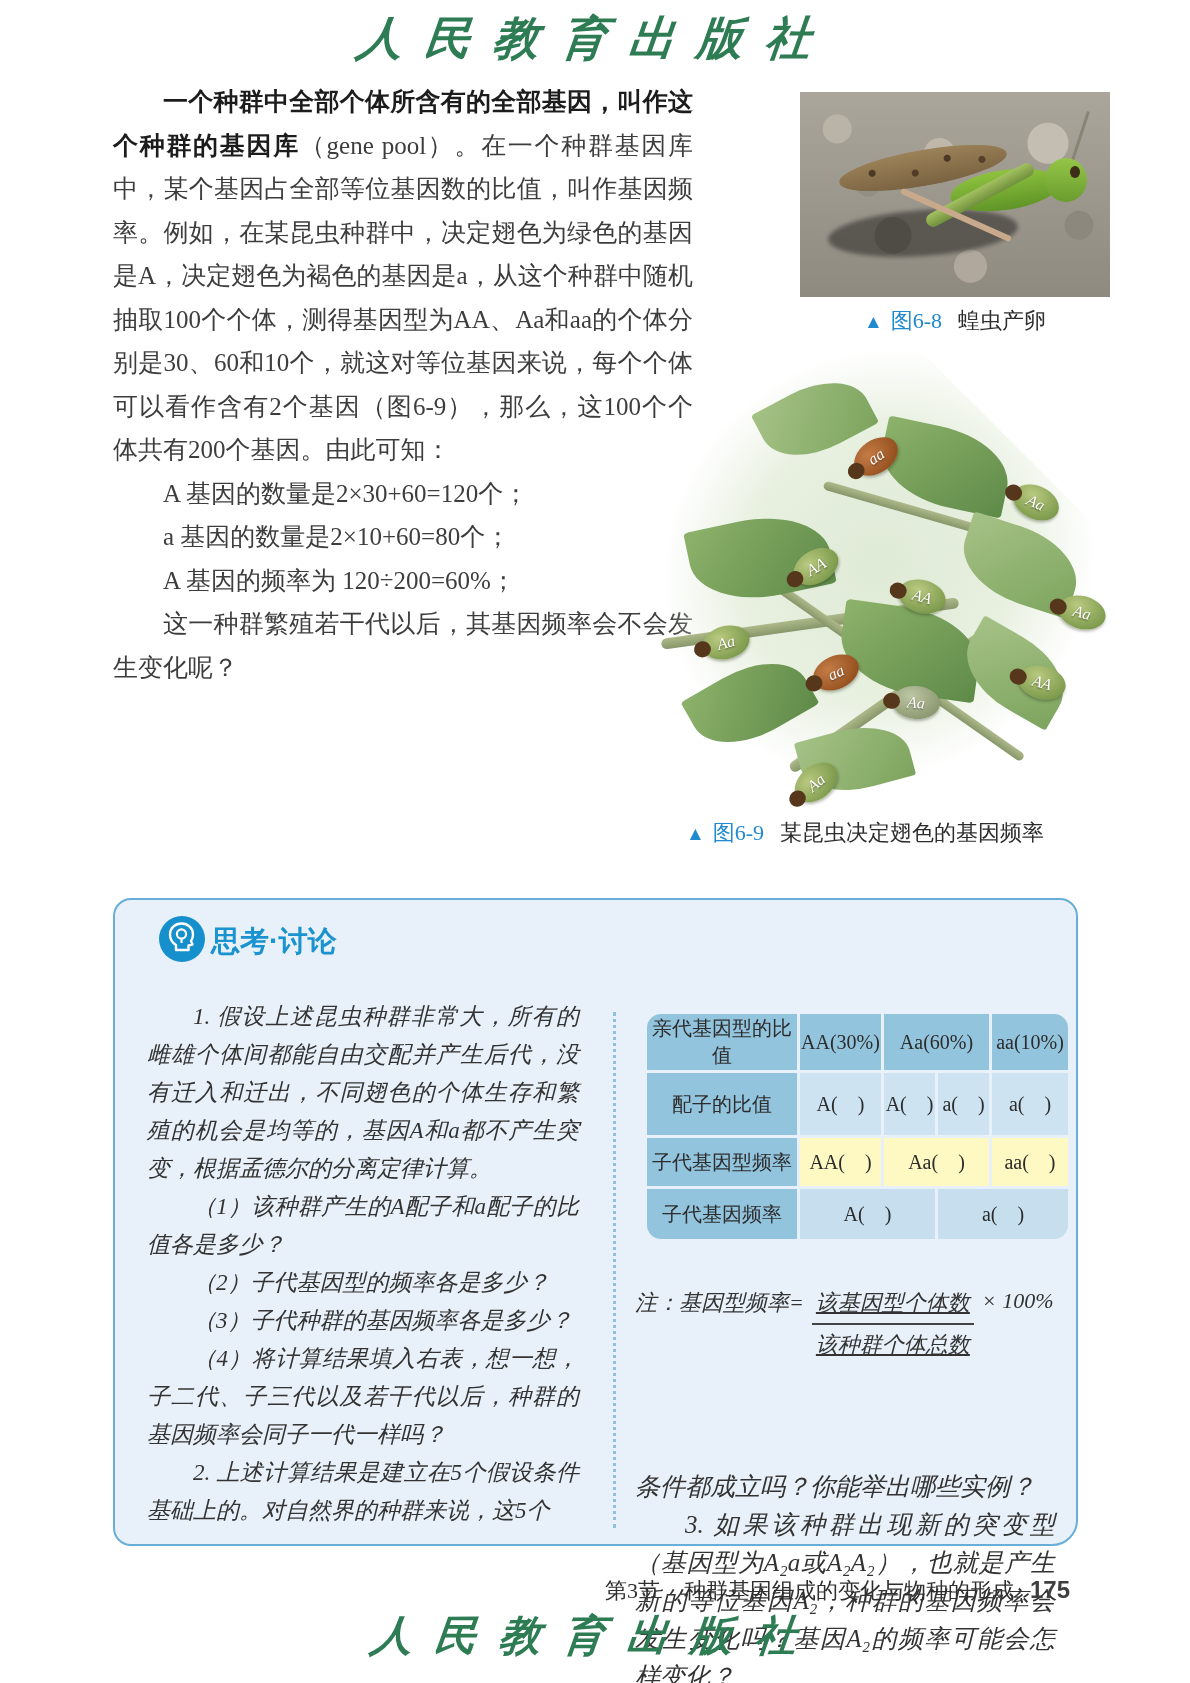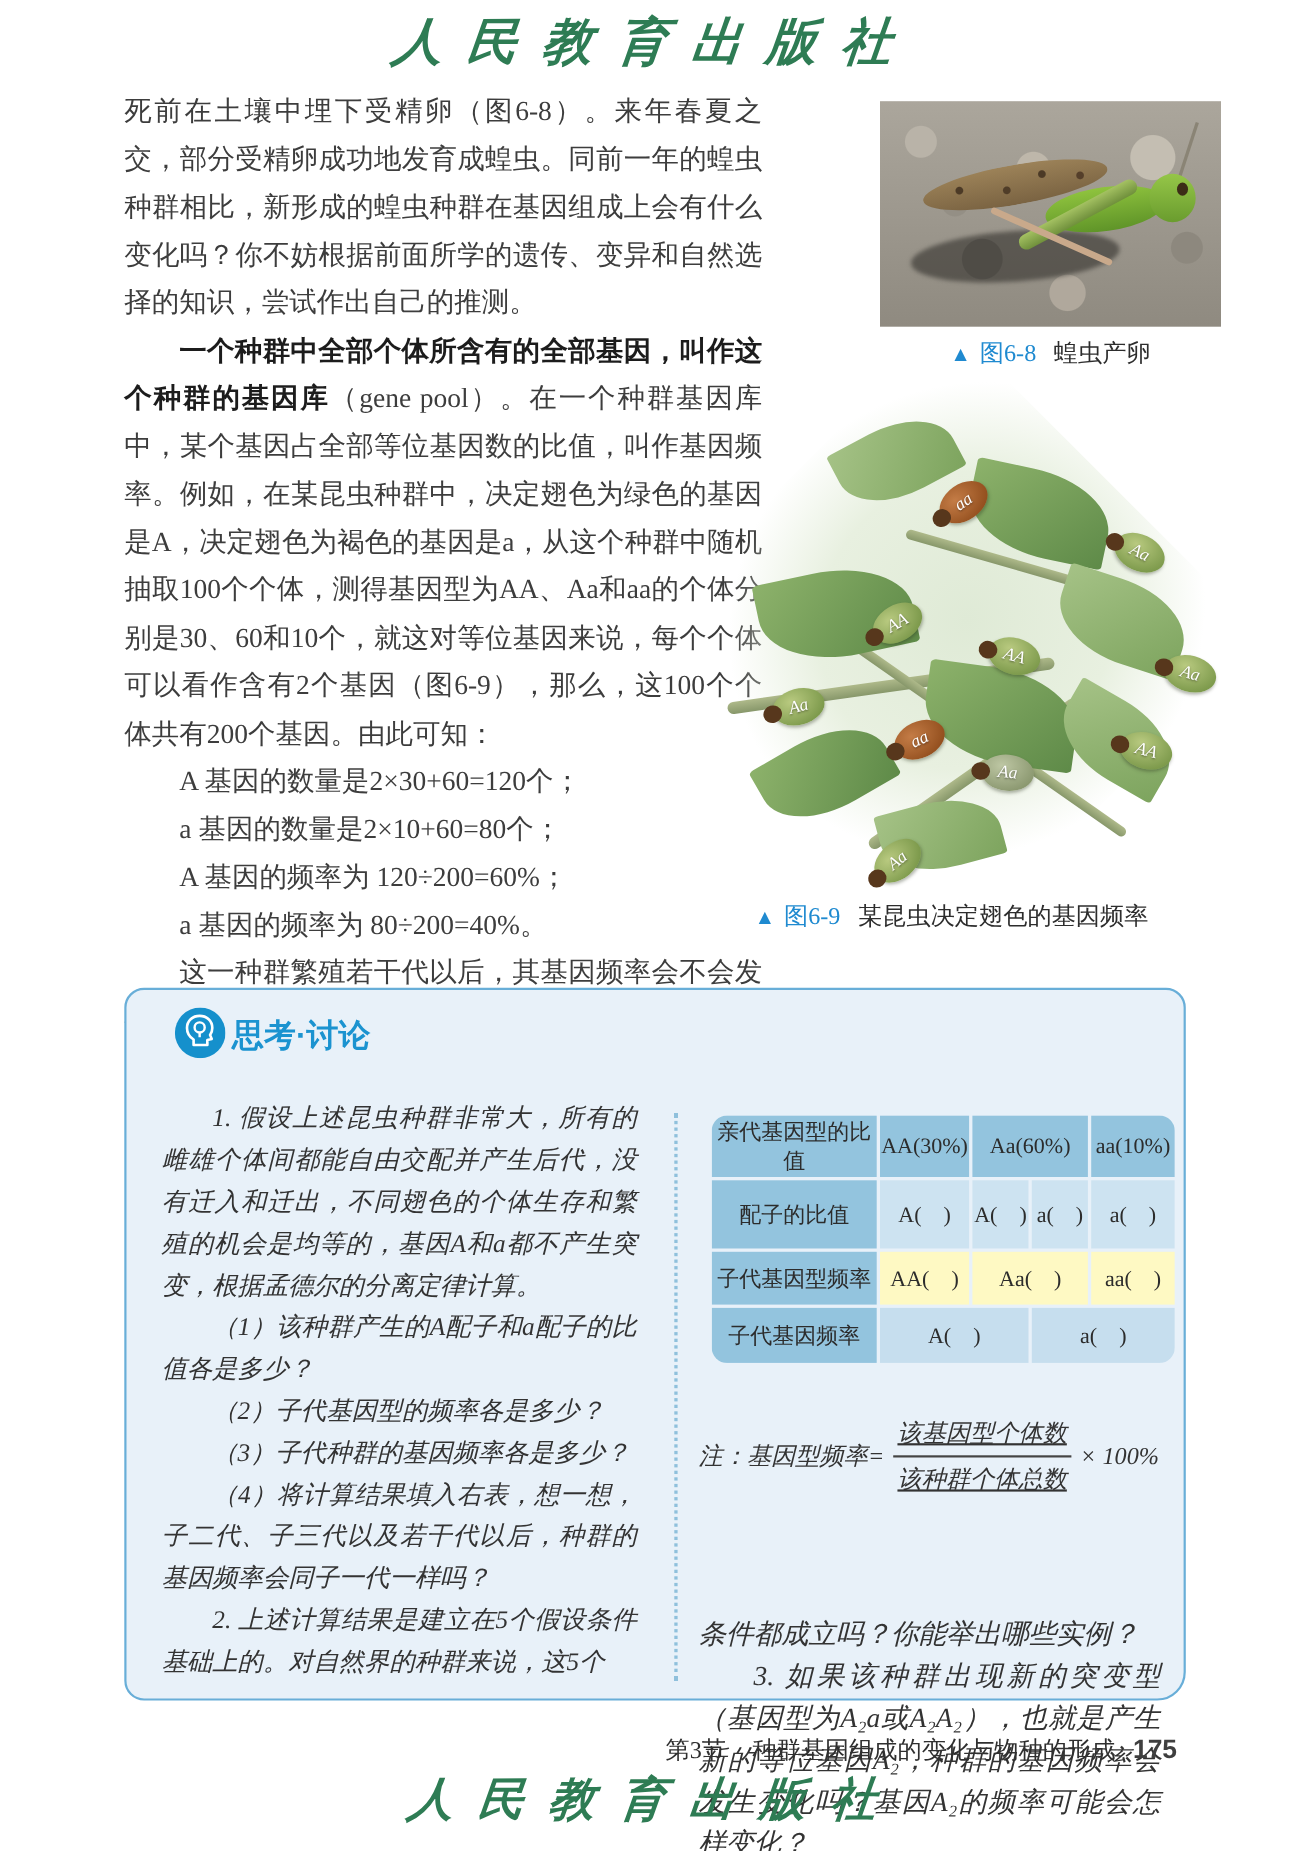--- a/index.html
+++ b/index.html
@@ -107,47 +107,45 @@
         font-size:20px;color:#2c2c2c;text-align:center;padding:0 2px;}
   .c.dark{background:#93c4de;}
   .c.l1{background:#cde3f1;}
   .c.l2{background:#fef9c3;}
   .c.l3{background:#c6deee;}
   .sp2a{grid-column:3/5;}
   .sp2b{grid-column:2/4;}
   .sp2c{grid-column:4/6;}
 
   
-  .note{position:absolute;left:0px;top:290px;width:420px;display:flex;align-items:center;
+  .note{position:absolute;left:0px;top:290px;width:420px;display:flex;
         font-size:22px;font-style:italic;color:#333;}
   .frac{display:inline-flex;flex-direction:column;text-align:center;margin:0 8px;text-decoration:underline;}
   .frac .num{padding:0 4px 5px;}
   .frac .den{border-top:2px solid #444;padding:5px 4px 0;}
 
   
   .footer{position:absolute;right:120px;top:1576px;font-size:22px;color:#2f2f2f;
         display:flex;align-items:baseline;white-space:nowrap;}
   .footer .sec{margin-right:24px;}
   .footer .pnum{margin-left:16px;font-size:24px;font-weight:bold;color:#3f3f3f;
         font-family:"Liberation Sans","DejaVu Sans",sans-serif;}
 </style>
 </head>
 <body>
 
 <div class="page">
 
   <div class="logo top">人民教育出版社</div>
 
   <div class="textcol">
-    <p>死前在土壤中埋下受精卵（图6-8）。来年春夏之交，部分受精卵成功地发育成蝗虫。同前一年的蝗虫种群相比，新形成的蝗虫种群在基因组成上会有什么变化吗？你不妨根据前面所学的遗传、变异和自然选择的知识，尝试作出自己的推测。</p>
     <p class="indent"><span class="boldhei">一个种群中全部个体所含有的全部基因，叫作这个种群的基因库</span><span>（gene pool）。在一个种群基因库中，某个基因占全部等位基因数的比值，叫作基因频率。例如，在某昆虫种群中，决定翅色为绿色的基因是A，决定翅色为褐色的基因是a，从这个种群中随机抽取100个个体，测得基因型为AA、Aa和aa的个体分别是30、60和10个，就这对等位基因来说，每个个体可以看作含有2个基因（图6-9），那么，这100个个体共有200个基因。由此可知：</span></p>
     <p class="calc">A 基因的数量是2×30+60=120个；</p>
     <p class="calc">a 基因的数量是2×10+60=80个；</p>
     <p class="calc">A 基因的频率为 120÷200=60%；</p>
-    <p class="calc">a 基因的频率为 80÷200=40%。</p>
     <p class="indent">这一种群繁殖若干代以后，其基因频率会不会发生变化呢？</p>
   </div>
 
   <div class="fig68">
     <div class="gh-shadow"></div>
     <div class="gh-ant"></div>
     <div class="gh-wing"></div>
     <div class="gh-body"></div>
     <div class="gh-leg"></div>
     <div class="gh-shin"></div>

